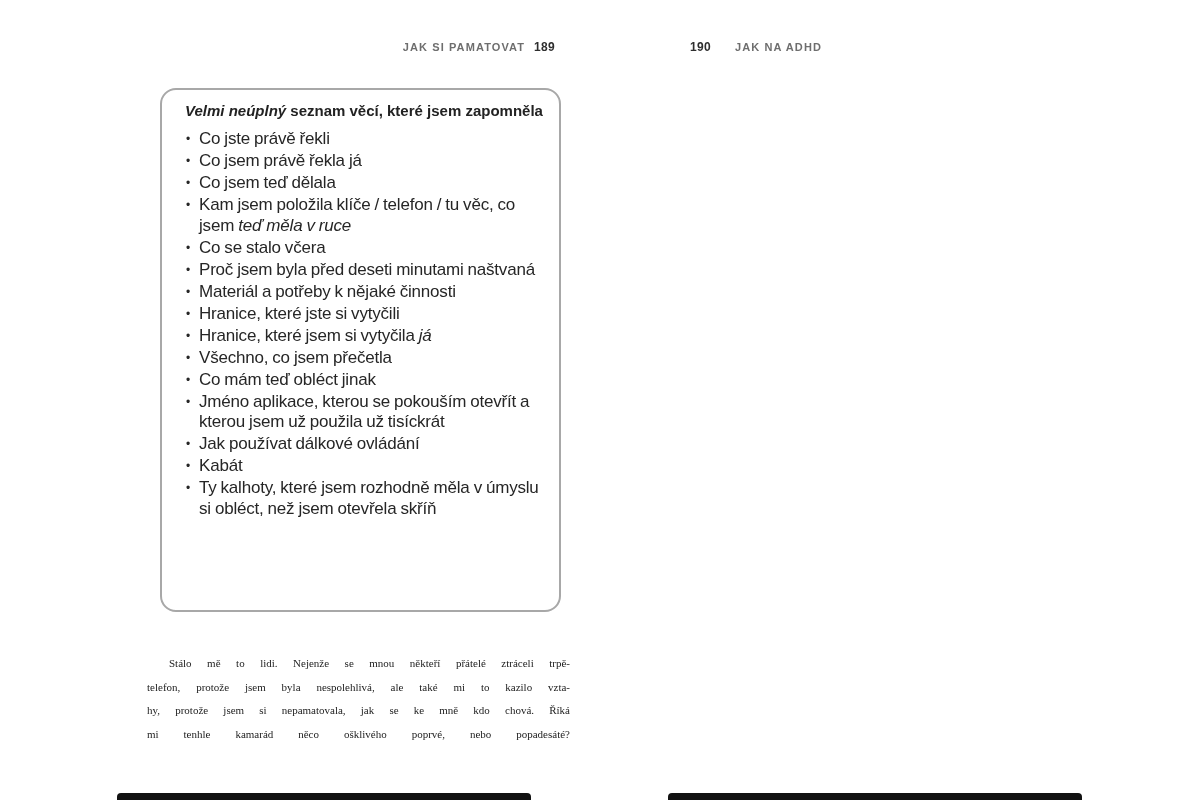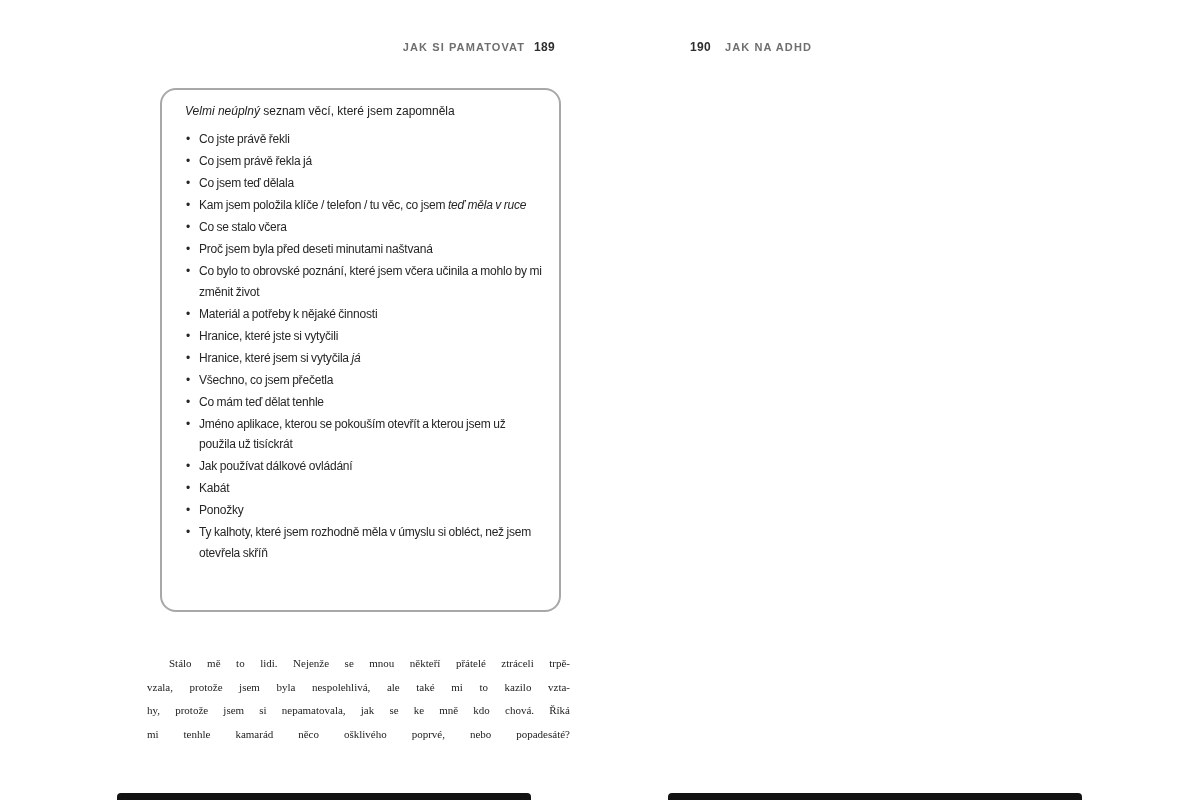--- a/index.html
+++ b/index.html
@@ -8,29 +8,29 @@
   .page{position:absolute;top:0;height:608px;width:600px;}
   #page-left{left:0;}
   #page-right{left:600px;}
 
   
   .run-head{position:absolute;top:40px;font-size:11px;font-weight:bold;letter-spacing:1.1px;color:#6e6e6e;white-space:nowrap;}
   #page-left .run-head{left:147px;width:408px;text-align:right;}
   #page-right .run-head{left:90px;text-align:left;}
   .run-head .pgnum{color:#2e2e2e;letter-spacing:0.3px;font-size:12px;}
   #page-left .pgnum{margin-left:9px;}
-  #page-right .pgnum{margin-right:14px;}
+  #page-right .pgnum{margin-right:24px;}
 
   
   .listbox{position:absolute;left:160px;top:88px;width:401px;height:524px;box-sizing:border-box;
     border:2px solid #a8a8a8;border-radius:16px;padding:11px 16px 0 23px;background:#fff;}
-  .box-title{font-size:12px;font-weight:normal;color:#222;line-height:20px;margin:0 0 8px 0;}
+  .box-title{font-size:15px;font-weight:bold;color:#222;line-height:20px;margin:0 0 8px 0;}
   .it{font-style:italic;}
   ul.blist{list-style:none;margin:0;padding:0;}
-  ul.blist li{position:relative;margin:0 0 1.5px 14px;font-size:12px;line-height:20.5px;
+  ul.blist li{position:relative;margin:0 0 1.5px 14px;font-size:17px;line-height:20.5px;
     color:#262626;letter-spacing:-0.2px;word-spacing:-0.5px;}
   ul.blist li::before{content:"\2022";position:absolute;left:-13px;top:0;color:#262626;font-size:12px;}
 
   
   .serif-col{position:absolute;font-family:"Liberation Serif",serif;font-size:11px;line-height:23.5px;
     color:#1c1c1c;word-spacing:-0.4px;}
   #left-para{left:147px;top:652px;width:423px;}
   .tline{text-align:justify;}
   .tline.jfull{text-align-last:justify;}
   .tline.ind{text-indent:22px;}
@@ -50,37 +50,35 @@
 
     <div class="listbox">
       <p class="box-title"><span class="it">Velmi neúplný</span><span> seznam věcí, které jsem zapomněla</span></p>
       <ul class="blist">
           <li><span>Co jste právě řekli</span></li>
           <li><span>Co jsem právě řekla já</span></li>
           <li><span>Co jsem teď dělala</span></li>
           <li><span>Kam jsem položila klíče / telefon / tu věc, co jsem </span><span class="it">teď měla v ruce</span></li>
           <li><span>Co se stalo včera</span></li>
           <li><span>Proč jsem byla před deseti minutami naštvaná</span></li>
-          <li><span>Co bylo to obrovské poznání, které jsem včera učinila a mohlo by mi změnit život</span></li>
           <li><span>Materiál a potřeby k nějaké činnosti</span></li>
           <li><span>Hranice, které jste si vytyčili</span></li>
           <li><span>Hranice, které jsem si vytyčila </span><span class="it">já</span></li>
           <li><span>Všechno, co jsem přečetla</span></li>
-          <li><span>Co mám teď dělat tenhle</span></li>
+          <li><span>Co mám teď obléct jinak</span></li>
           <li><span>Jméno aplikace, kterou se pokouším otevřít a kterou jsem už použila už tisíckrát</span></li>
           <li><span>Jak používat dálkové ovládání</span></li>
           <li><span>Kabát</span></li>
-          <li><span>Ponožky</span></li>
           <li><span>Ty kalhoty, které jsem rozhodně měla v úmyslu si obléct, než jsem otevřela skříň</span></li>
         </ul>
     </div>
 
     <div class="serif-col" id="left-para">
         <div class="tline jfull ind">Stálo mě to lidi. Nejenže se mnou někteří přátelé ztráceli trpě-</div>
-        <div class="tline jfull">vzala, protože jsem byla nespolehlivá, ale také mi to kazilo vzta-</div>
+        <div class="tline jfull">telefon, protože jsem byla nespolehlivá, ale také mi to kazilo vzta-</div>
         <div class="tline jfull">hy, protože jsem si nepamatovala, jak se ke mně kdo chová. Říká</div>
         <div class="tline jfull">mi tenhle kamarád něco ošklivého poprvé, nebo popadesáté?</div>
       </div>
   </div>
 
   <div class="page" id="page-right">
     <div class="run-head"><span class="pgnum">190</span><span>JAK NA ADHD</span></div>
 
   </div>
 

